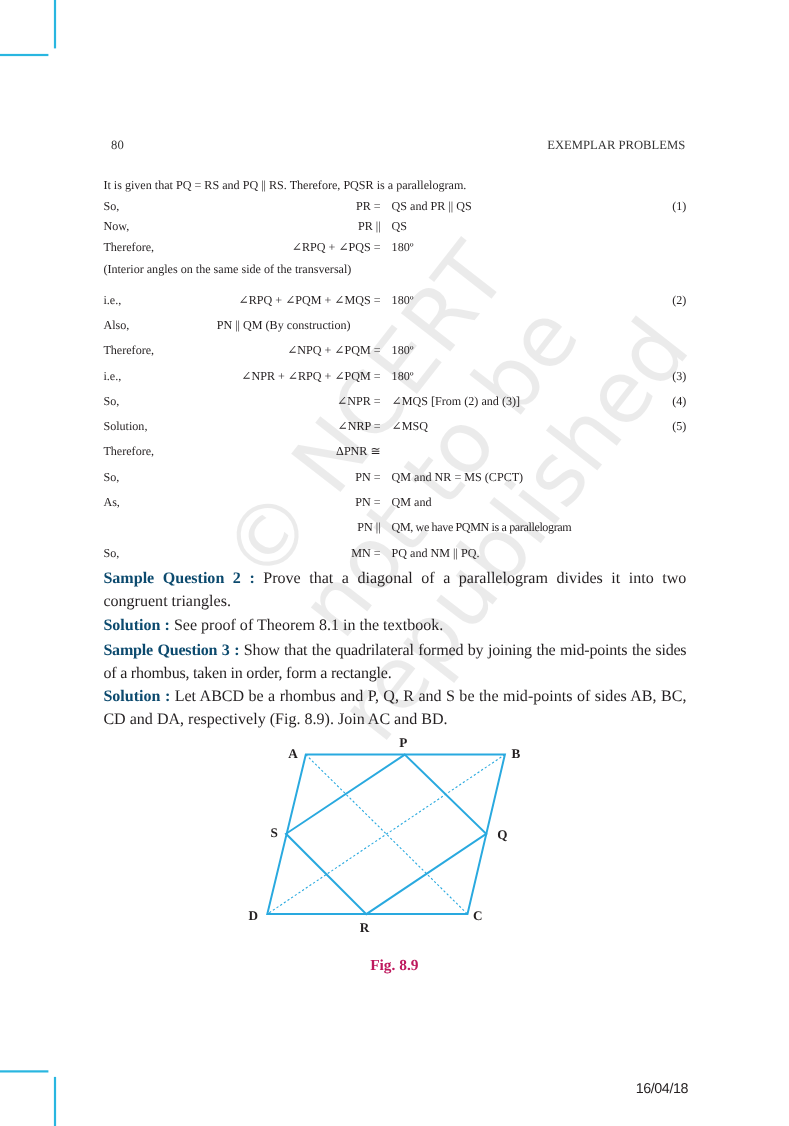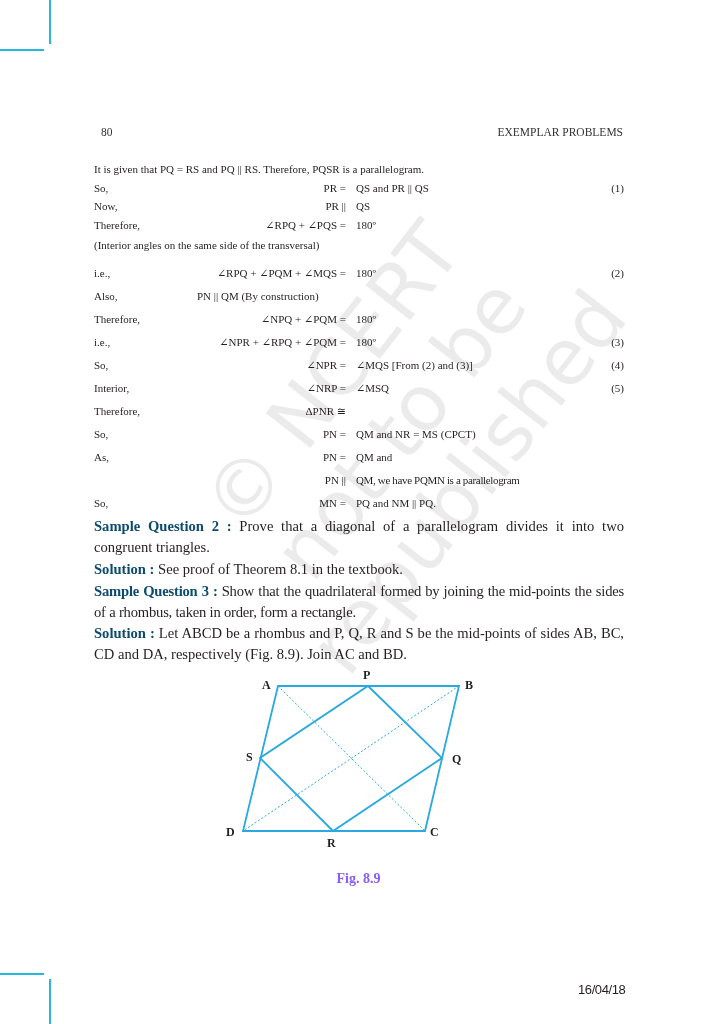--- a/index.html
+++ b/index.html
@@ -7,21 +7,21 @@
          font-family:"Liberation Serif", "DejaVu Serif", serif; color:#231f20; }
   .crop { position:absolute; background:#29b6e0; }
   .hdr { position:absolute; top:126px; font-size:11.5px; color:#333; }
   .line { position:absolute; left:94px; width:530px; font-size:11px; height:18px; line-height:18px; white-space:nowrap; }
   .lbl { position:absolute; left:0; }
   .lhs { position:absolute; right:278px; text-align:center; }
   .rhs { position:absolute; left:262px; }
   .num { position:absolute; right:0; }
   .para { position:absolute; left:94px; width:530px; font-size:14.6px; line-height:21px; text-align:justify; }
   .blue { color:#0c4a6e; font-weight:bold; }
-  .fig-caption { position:absolute; left:0; width:717px; top:871px; text-align:center; font-size:14px; color:#8b5cf6; font-weight:bold; }
+  .fig-caption { position:absolute; left:0; width:717px; top:871px; text-align:center; font-size:14px; color:#be185d; font-weight:bold; }
   .vlabel { position:absolute; font-size:12px; font-weight:bold; }
   .watermark { position:absolute; left:120px; top:300px; width:560px; color:rgba(0,0,0,0.08);
                font-family:"DejaVu Sans", sans-serif; font-size:78px; line-height:86px;
                transform:rotate(-52deg); transform-origin:50% 50%; pointer-events:none; text-align:center; }
   .date { position:absolute; left:578px; top:982px; font-family:"Liberation Sans", sans-serif; font-size:13px; letter-spacing:-0.4px; }
 </style>
 </head>
 <body>
 
 <div class="crop" style="left:49px;top:0;width:2px;height:44px;"></div>
@@ -79,21 +79,21 @@
   <span class="rhs">180º</span>
   <span class="num">(3)</span>
 </div>
 <div class="line" style="top:356px;">
   <span class="lbl">So,</span>
   <span class="lhs">∠NPR =</span>
   <span class="rhs">∠MQS [From (2) and (3)]</span>
   <span class="num">(4)</span>
 </div>
 <div class="line" style="top:379px;">
-  <span class="lbl">Interior,</span>
+  <span class="lbl">Solution,</span>
   <span class="lhs">∠NRP =</span>
   <span class="rhs">∠MSQ</span>
   <span class="num">(5)</span>
 </div>
 <div class="line" style="top:402px;">
   <span class="lbl">Therefore,</span>
   <span class="lhs">ΔPNR ≅</span>
 </div>
 <div class="line" style="top:425px;">
   <span class="lbl">So,</span>

